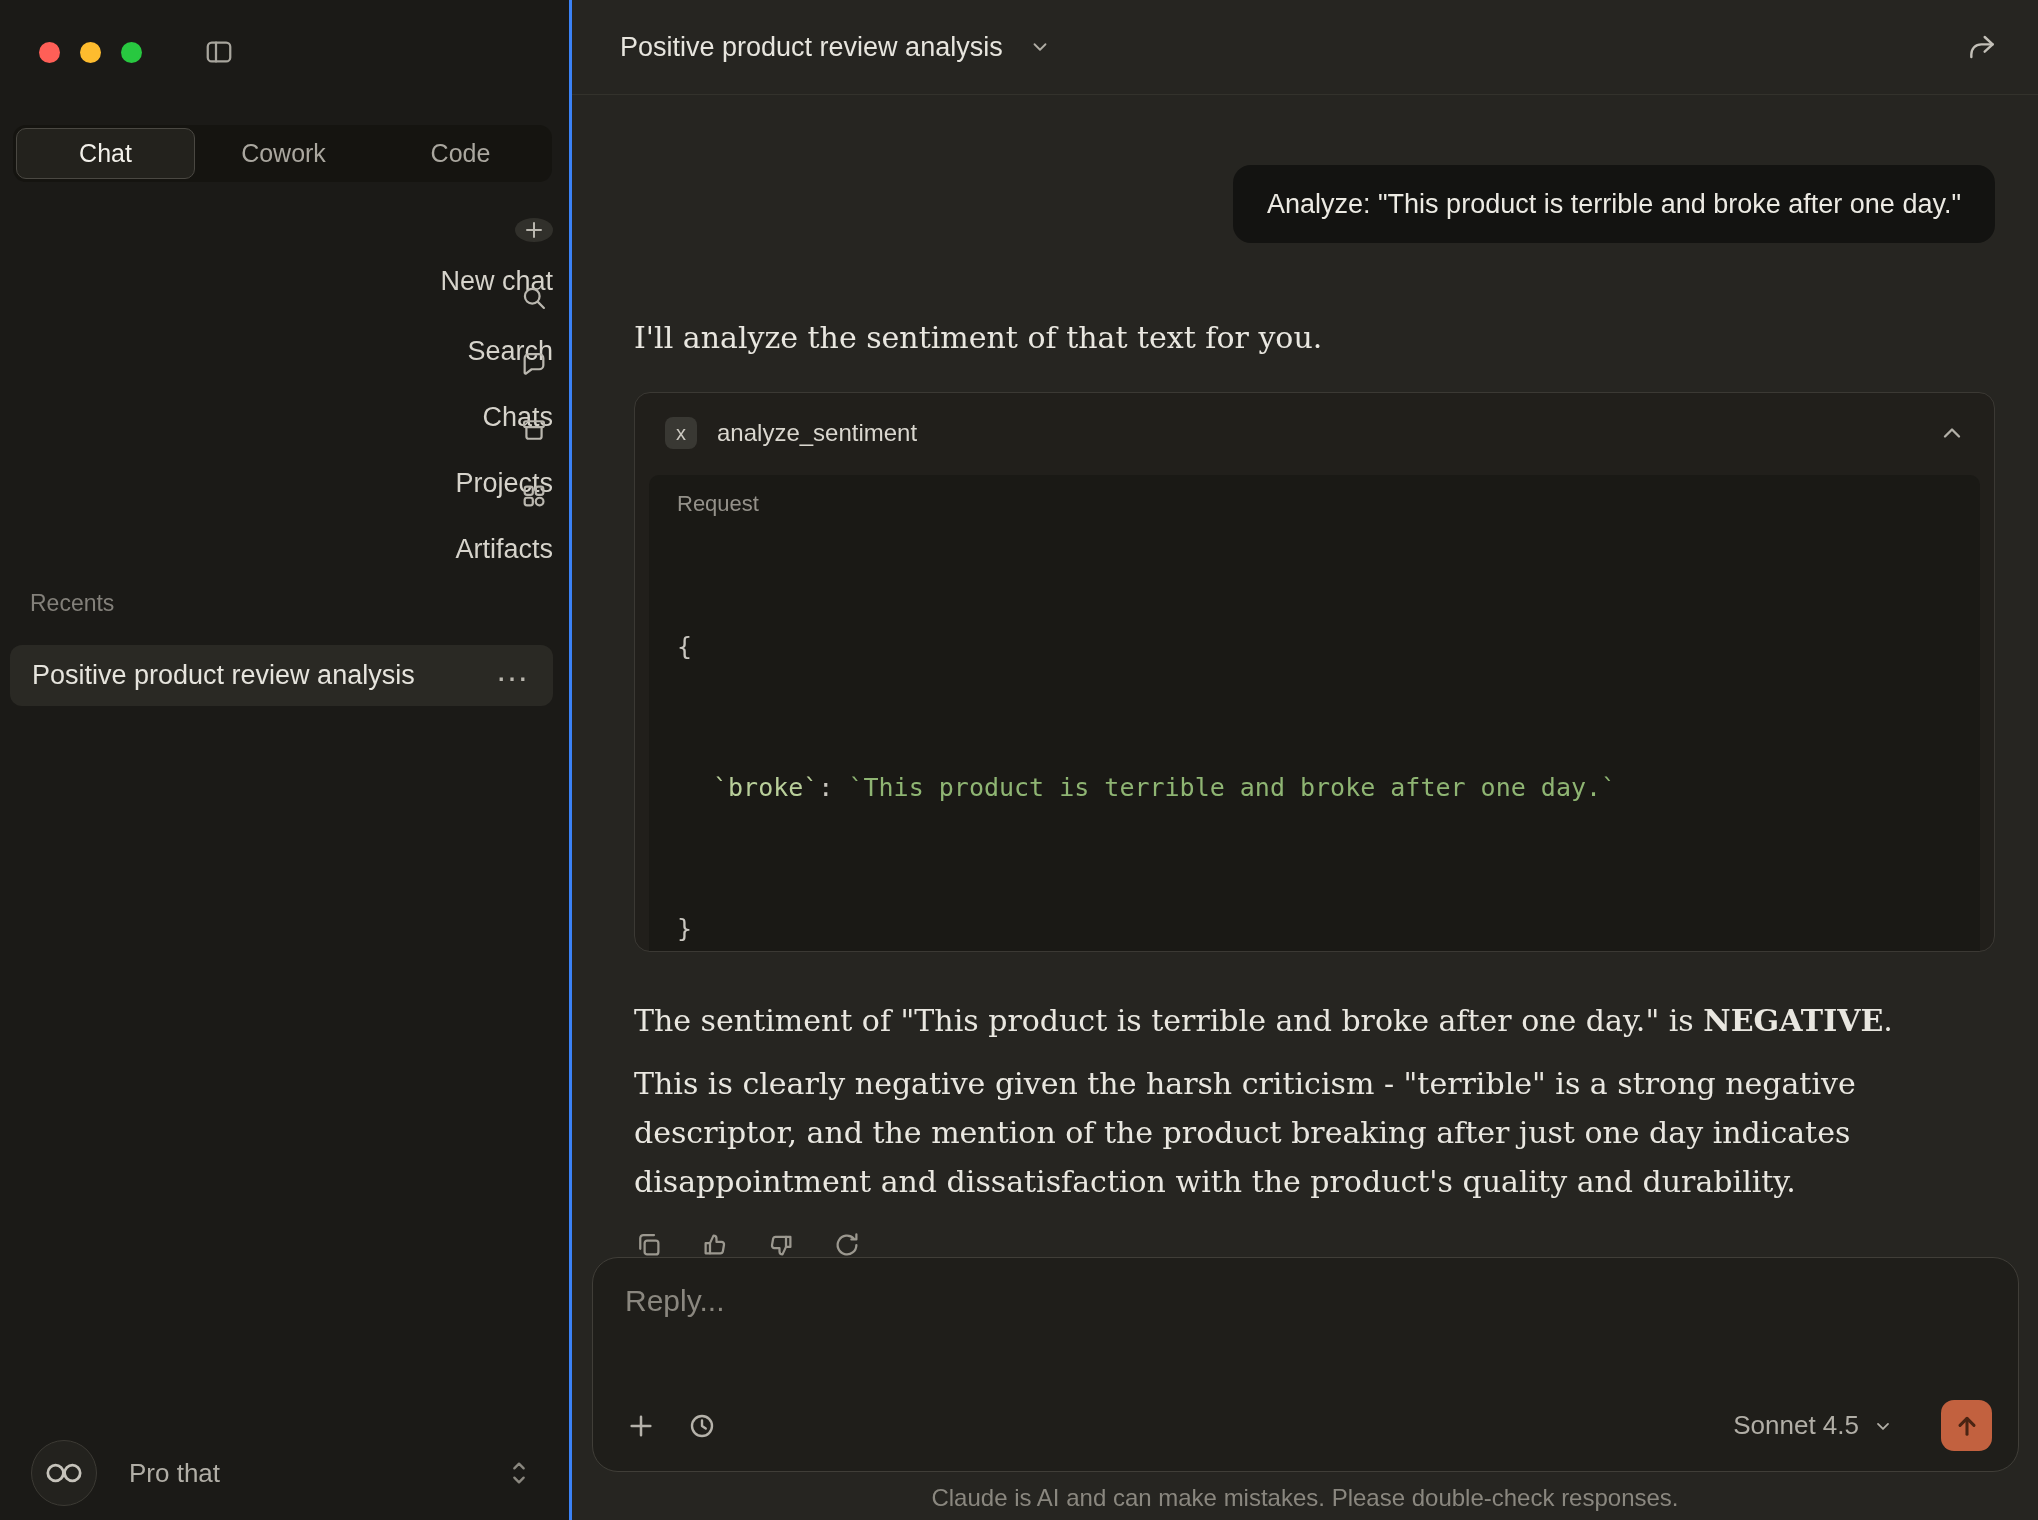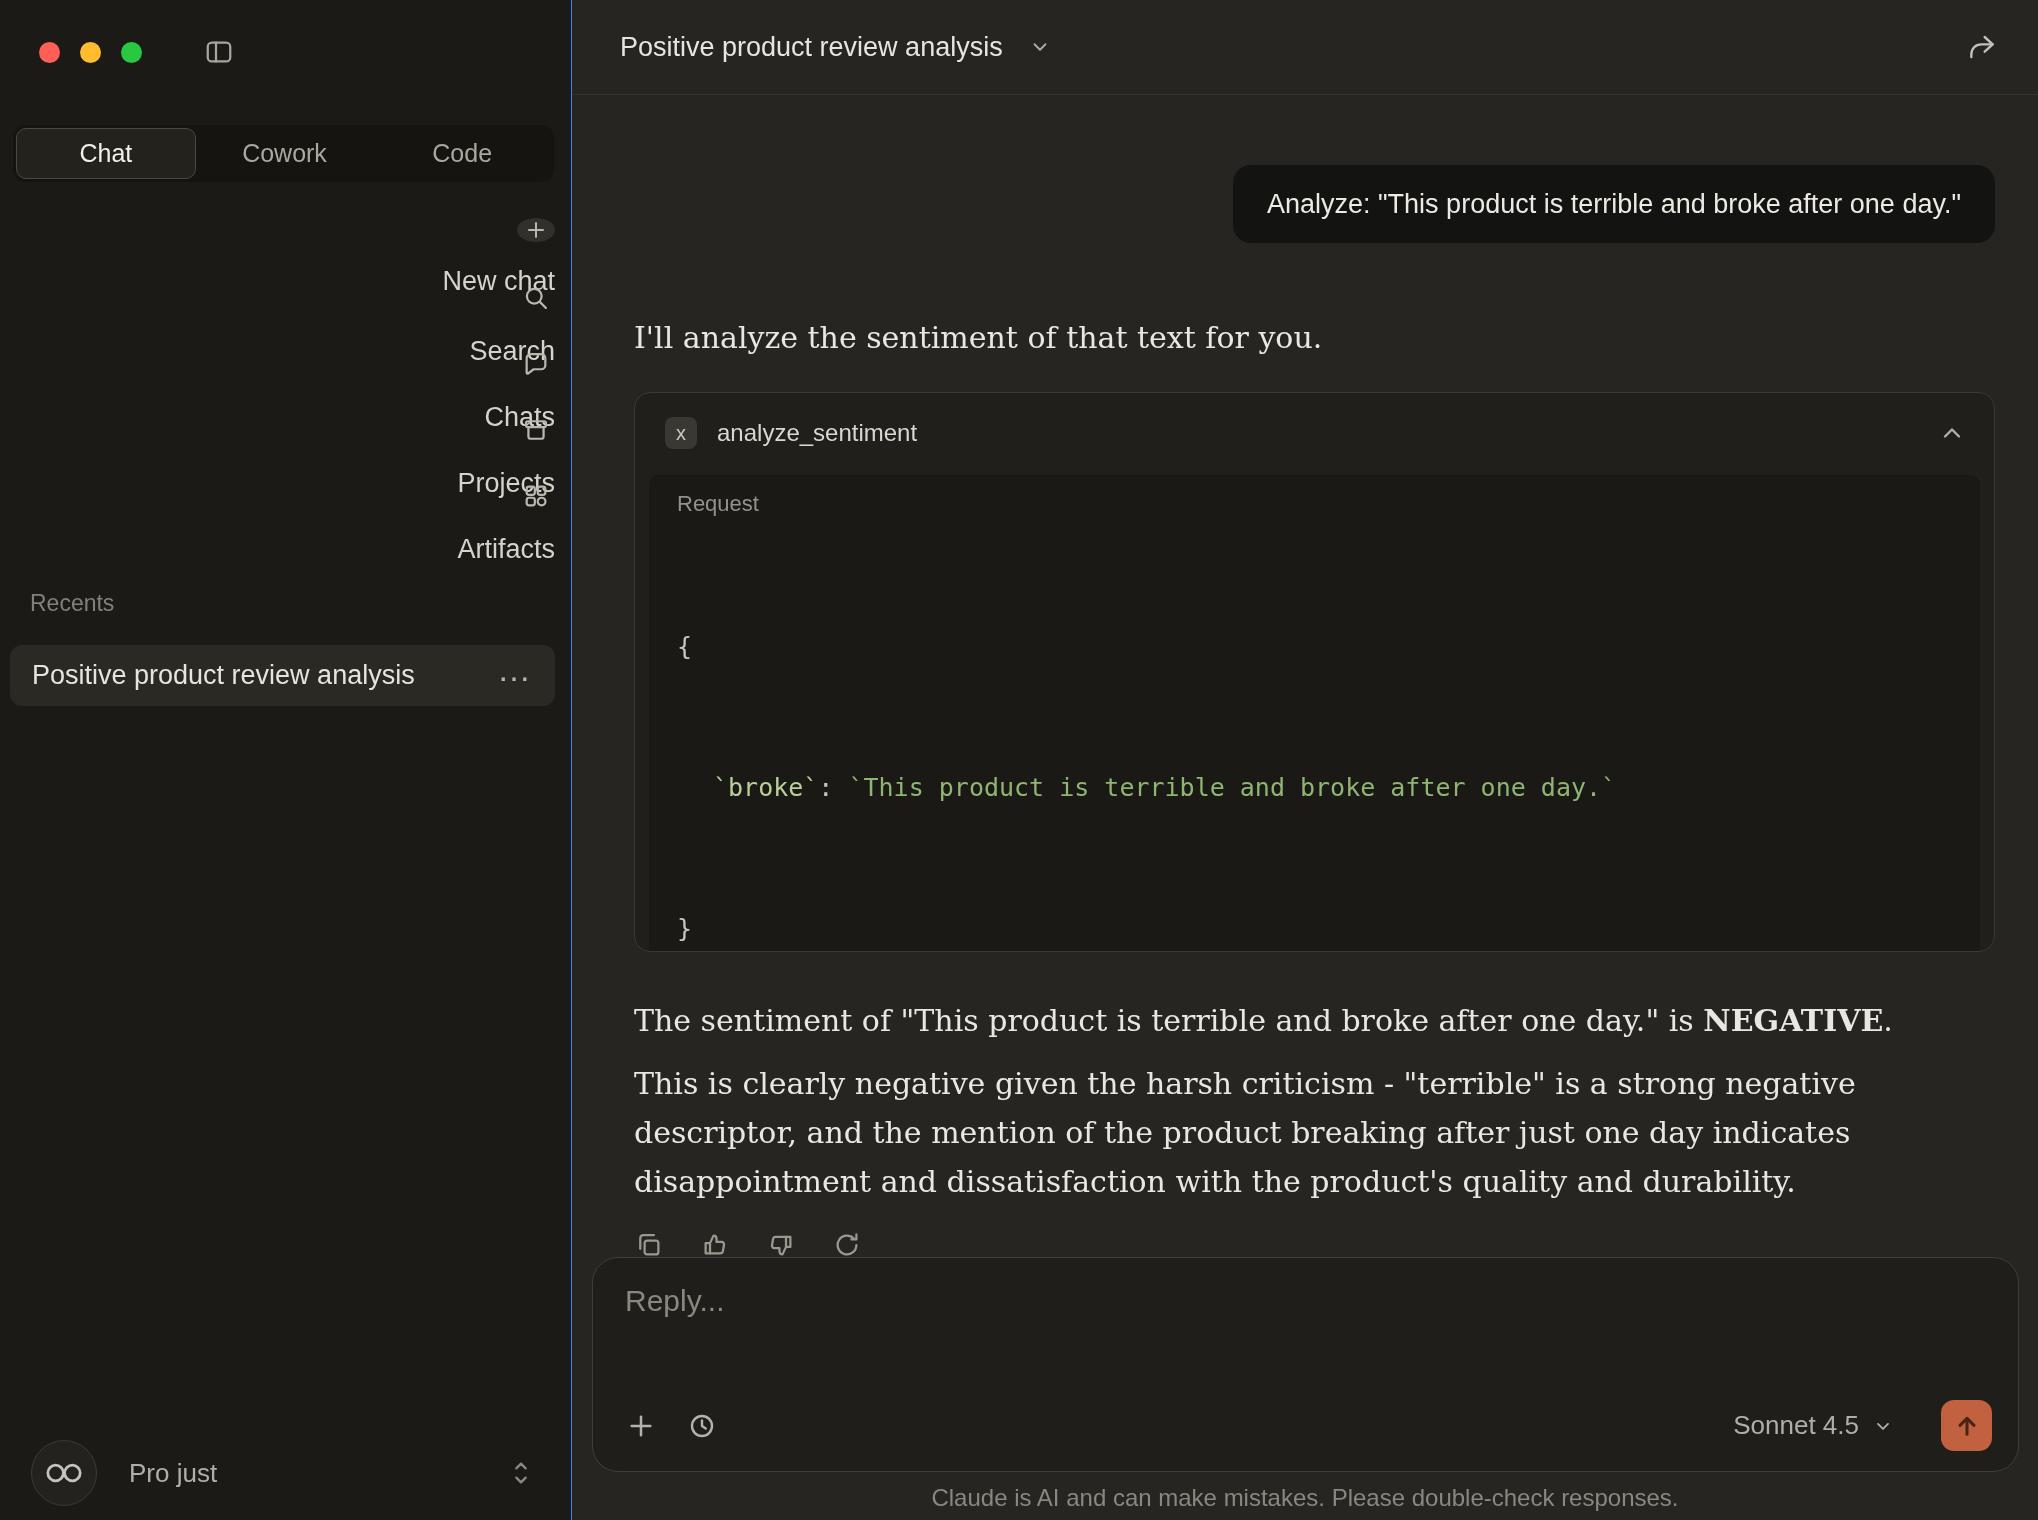--- a/index.html
+++ b/index.html
@@ -1,21 +1,21 @@
 <!DOCTYPE html>
 <html><head>
 <meta charset="utf-8">
 <style>
   * { margin:0; padding:0; box-sizing:border-box; }
   html,body { width:2038px; height:1520px; }
   body { display:flex; background:#262521; font-family:"Liberation Sans", sans-serif; overflow:hidden; color:#e8e6df; }
   svg { display:block; }
 
   
-  .sidebar { width:572px; height:100%; background:#1b1a17; border-right:1px solid #3b82f6; position:relative; flex-shrink:0; }
+  .sidebar { width:572px; height:100%; background:#1b1a17; border-right:3px solid #3b82f6; position:relative; flex-shrink:0; }
   .traffic-row { display:flex; align-items:center; padding:37px 0 0 39px; gap:20px; }
   .traffic { width:21px; height:21px; border-radius:50%; }
   .t-close { background:#ff5f57; } .t-min { background:#febc2e; } .t-zoom { background:#28c840; }
   .panel-toggle { margin-left:42px; color:#a8a59d; display:flex; cursor:pointer; }
 
   .seg-control { margin:58px 17px 0 13px; height:57px; background:#151410; border-radius:13px; display:flex; padding:3px; }
   .seg { flex:1; display:flex; align-items:center; justify-content:center; font-size:25px; color:#aaa79f; border-radius:10px; cursor:pointer; }
   .seg.active { background:#23221d; border:1px solid #4a4842; color:#f2f0ea; font-weight:500; }
 
   .nav { margin-top:36px; padding:0 16px; }
@@ -166,21 +166,21 @@
     <span class="recent-menu">…</span>
   </div>
 
   <div class="sidebar-bottom">
     <div class="avatar">
       <svg width="42" height="24" viewBox="0 0 40 22" fill="none" stroke="currentColor" stroke-width="2.6">
         <circle cx="12" cy="11" r="7.4"></circle>
           <circle cx="28" cy="11" r="7.4"></circle>
       </svg>
     </div>
-    <span class="plan-label">Pro just</span>
+    <span class="plan-label">Pro that</span>
     <span class="updown">
       <svg width="28" height="38" viewBox="0 0 24 32" fill="none" stroke="currentColor" stroke-width="2" stroke-linecap="round" stroke-linejoin="round">
           <path d="M8 12l4-4 4 4"></path>
           <path d="M8 20l4 4 4-4"></path>
         </svg>
     </span>
   </div>
 </div>
 
 <div class="main">

